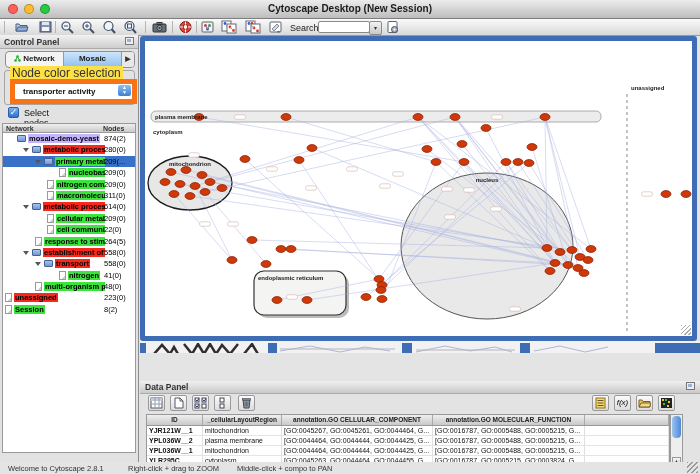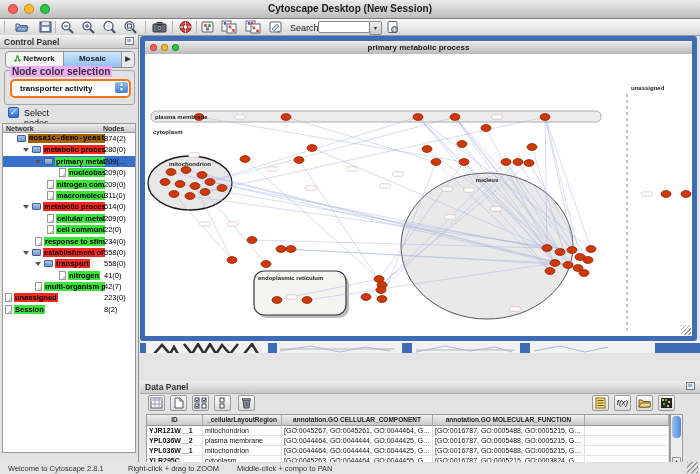--- a/index.html
+++ b/index.html
@@ -21,22 +21,22 @@
   #cp-header{left:0;top:0;width:138px;height:13px;background:linear-gradient(#f2f2f2,#cdcdcd);border-bottom:1px solid #aaa;}
   #cp-header .t{left:4px;top:2px;font-size:8.5px;font-weight:bold;color:#333;}
   .float-icon{width:9px;height:8px;border:1px solid #777;background:#eee;box-sizing:border-box;}
   .float-icon:before{content:"";position:absolute;left:1px;top:1px;width:4px;height:3px;background:#9ab4d8;}
   #cp-tabs{left:5px;top:16px;width:128px;height:15px;display:flex;border:1px solid #8f8f8f;border-radius:4px;overflow:hidden;background:#f4f4f4;}
   .cp-tab{flex:1;font-size:8px;font-weight:bold;color:#222;text-align:center;line-height:13px;border-right:1px solid #9a9a9a;white-space:nowrap;overflow:hidden;}
   .cp-tab.sel{background:linear-gradient(#cfe6fb,#8fc0ef);}
   .cp-tab .net-glyph{display:inline-block;width:7px;height:7px;margin-right:2px;vertical-align:-1px;}
   #cp-tab-more{width:12px;flex:0 0 12px;font-size:7px;line-height:13px;text-align:center;color:#333;border-right:none;background:#e8e8e8;}
   #groupbox{left:4px;top:35px;width:129px;height:33px;border:1px solid #a5a5a5;border-radius:3px;}
-  #groupbox .legend{left:5px;top:-5px;background:#f0abfc;padding:0 2px;font-size:10px;font-weight:bold;color:#333;}
-  #node-color-dd{left:5px;top:8px;width:117px;height:15px;background:#fff;border:2px solid #f97316;border-radius:5px;}
+  #groupbox .legend{left:5px;top:-5px;background:#fde047;padding:0 2px;font-size:12px;font-weight:normal;color:#333;}
+  #node-color-dd{left:5px;top:8px;width:117px;height:15px;background:#fff;border:5px solid #f97316;border-radius:0;}
   #node-color-dd .v{left:8px;top:3px;font-size:8px;font-weight:bold;color:#111;}
   #node-color-dd .stepper{right:1px;top:1px;width:13px;height:11px;background:linear-gradient(#8fc0ef,#3f7fd2);border-radius:2px;color:#fff;font-size:5px;line-height:5px;text-align:center;}
   #select-nodes-row{left:8px;top:72px;height:12px;}
   #select-nodes-cb{width:11px;height:11px;border-radius:2px;background:linear-gradient(#7cb1ee,#2f6fd0);border:1px solid #2a5ca8;box-sizing:border-box;color:#fff;font-size:9px;line-height:9px;text-align:center;}
   #select-nodes-label{left:16px;top:1px;font-size:9px;color:#111;}
   #tree-head{left:2px;top:88px;width:134px;height:10px;background:linear-gradient(#efefef,#cbcbcb);border:1px solid #999;box-sizing:border-box;}
   #tree-head .c1{left:3px;top:1px;font-size:7px;font-weight:bold;color:#333;}
   #tree-head .c2{left:100px;top:1px;font-size:7px;font-weight:bold;color:#333;}
   #tree-box{left:2px;top:98px;width:134px;height:320px;background:#fff;border:1px solid #999;border-top:none;box-sizing:border-box;overflow:hidden;}
   .tree-row{position:relative;height:11.4px;white-space:nowrap;}
@@ -236,21 +236,21 @@
       <span id="select-nodes-label" class="abs">Select nodes</span>
     </div>
     <div id="tree-head" class="abs">
       <span class="abs c1">Network</span>
       <span class="abs c2">Nodes</span>
     </div>
     <div id="tree-box" class="abs">
       <div id="tree-rows">
           <div class="tree-row">
             <span class="tr-folder" style="left: 14px;"></span>
-            <span class="tr-chip" style="left: 25px; max-width: 75px; background: #a16207; font-family: Liberation Mono, monospace;">mosaic-demo-yeast</span>
+            <span class="tr-chip" style="left: 25px; max-width: 75px; background: #c4b5fd;">mosaic-demo-yeast</span>
             <span class="tr-count">874(2)</span>
           </div>
           <div class="tree-row">
             <span class="tr-arrow" style="left: 20px;"></span>
             <span class="tr-folder" style="left: 29px;"></span>
             <span class="tr-chip" style="left: 40px; max-width: 60px; background: rgb(248, 40, 28);">metabolic process</span>
             <span class="tr-count">280(0)</span>
           </div>
           <div class="tree-row sel">
             <span class="tr-arrow" style="left: 32px;"></span>
@@ -285,21 +285,21 @@
             <span class="tr-count">209(0)</span>
           </div>
           <div class="tree-row">
             <span class="tr-leaf" style="left: 44px;"></span>
             <span class="tr-chip" style="left: 53px; max-width: 47px; background: rgb(59, 227, 59);">cell communicat</span>
             <span class="tr-count">22(0)</span>
           </div>
           <div class="tree-row">
             <span class="tr-leaf" style="left: 32px;"></span>
             <span class="tr-chip" style="left: 41px; max-width: 59px; background: rgb(59, 227, 59);">response to stimulu</span>
-            <span class="tr-count">234(0)</span>
+            <span class="tr-count">264(5)</span>
           </div>
           <div class="tree-row">
             <span class="tr-arrow" style="left: 20px;"></span>
             <span class="tr-folder" style="left: 29px;"></span>
             <span class="tr-chip" style="left: 40px; max-width: 60px; background: rgb(248, 40, 28);">establishment of lo</span>
             <span class="tr-count">558(0)</span>
           </div>
           <div class="tree-row">
             <span class="tr-arrow" style="left: 32px;"></span>
             <span class="tr-folder" style="left: 41px;"></span>
@@ -307,43 +307,37 @@
             <span class="tr-count">558(0)</span>
           </div>
           <div class="tree-row">
             <span class="tr-leaf" style="left: 56px;"></span>
             <span class="tr-chip" style="left: 65px; max-width: 35px; background: rgb(59, 227, 59);">nitrogen</span>
             <span class="tr-count">41(0)</span>
           </div>
           <div class="tree-row">
             <span class="tr-leaf" style="left: 32px;"></span>
             <span class="tr-chip" style="left: 41px; max-width: 59px; background: rgb(59, 227, 59);">multi-organism pro</span>
-            <span class="tr-count">42(7)</span>
+            <span class="tr-count">48(0)</span>
           </div>
           <div class="tree-row">
             <span class="tr-leaf" style="left: 2px;"></span>
             <span class="tr-chip" style="left: 11px; max-width: 89px; background: rgb(248, 40, 28);">unassigned</span>
             <span class="tr-count">223(0)</span>
           </div>
           <div class="tree-row">
             <span class="tr-leaf" style="left: 2px;"></span>
             <span class="tr-chip" style="left: 11px; max-width: 89px; background: rgb(59, 227, 59);">Session</span>
             <span class="tr-count">8(2)</span>
           </div>
         </div>
     </div>
   </div>
 
   <div id="net-window" class="abs">
-    <div id="net-titlebar" class="abs">
-      <span class="abs tl2" style="left:5px;background:#ff5f57"></span>
-      <span class="abs tl2" style="left:16px;background:#febc2e"></span>
-      <span class="abs tl2" style="left:27px;background:#28c840"></span>
-      <div class="abs title">primary metabolic process</div>
-    </div>
     <div id="net-canvas" class="abs">
       <svg id="net-svg" width="547" height="282" viewBox="0 0 547 282">
           <rect x="6" y="57" width="450" height="11" rx="5" fill="#ececec" stroke="#9a9a9a" stroke-width="0.8"></rect>
           <ellipse cx="342" cy="192" rx="86" ry="73" fill="#e9e9e9" stroke="#555" stroke-width="1"></ellipse>
           <ellipse cx="45" cy="129" rx="42" ry="27" fill="#e7e7e7" stroke="#1a1a1a" stroke-width="1.3"></ellipse>
           <rect x="112" y="220" width="92" height="44" rx="10" fill="#bcbcbc"></rect>
           <rect x="109" y="217" width="92" height="44" rx="10" fill="#f4f4f2" stroke="#333" stroke-width="1.2"></rect>
           <line x1="482" y1="40" x2="482" y2="278" stroke="#888" stroke-width="1" stroke-dasharray="3,3"></line>
           <line x1="273" y1="63" x2="402" y2="194" stroke="#a6aede" stroke-width="0.8" opacity="0.55"></line>
           <line x1="273" y1="63" x2="410" y2="209" stroke="#a6aede" stroke-width="0.8" opacity="0.55"></line>

